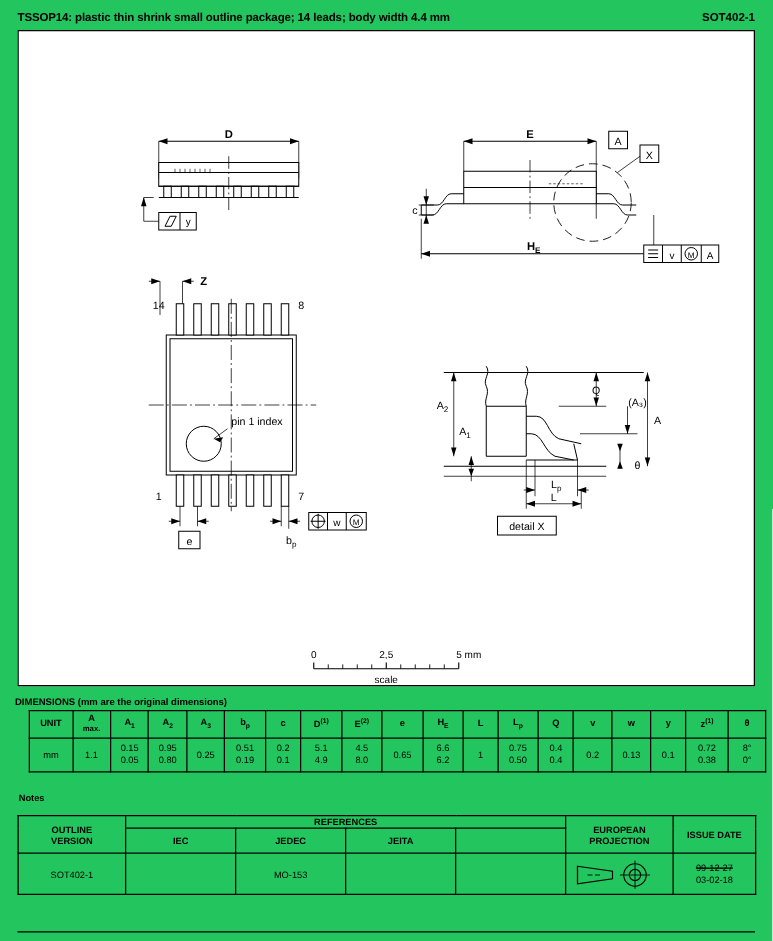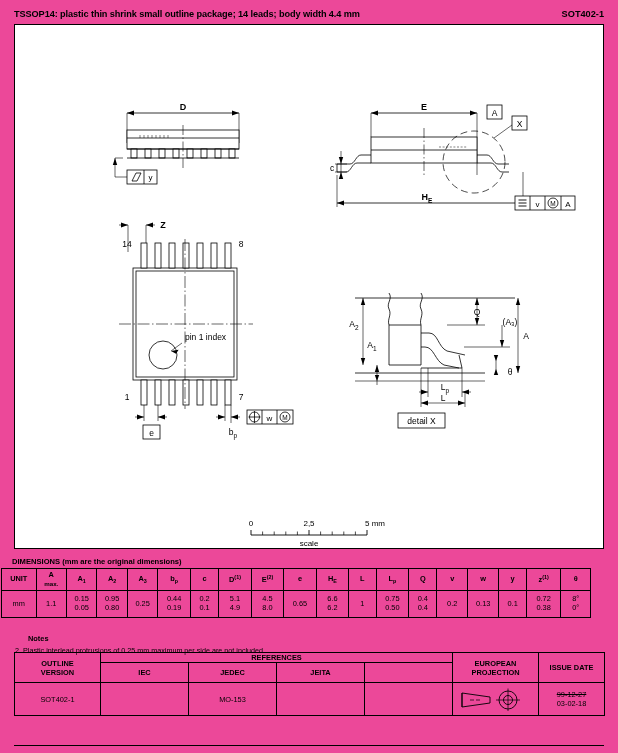--- a/index.html
+++ b/index.html
@@ -9,21 +9,21 @@
     background: #ffffff;
   }
   body {
     font-family: "Liberation Sans", sans-serif;
     color: #000000;
   }
   #page {
     position: relative;
     width: 618px;
     height: 753px;
-    background: #ec4899;
+    background: #22c55e;
     overflow: hidden;
   }
 
   
   #header-bar {
     position: absolute;
     left: 14px; top: 6px;
     width: 590px;
     height: 16px;
     display: flex;
@@ -57,21 +57,21 @@
   
   #dims-caption {
     position: absolute;
     left: 12px; top: 557px;
     font-size: 7.6px;
     font-weight: bold;
     white-space: nowrap;
   }
   #dims-table {
     position: absolute;
-    left: 1px; top: 568px;
+    left: 23px; top: 568px;
     width: 590px;
     border-collapse: collapse;
     table-layout: fixed;
     border-radius: 24px;
   }
   #dims-table th, #dims-table td {
     border: 1px solid #000;
     text-align: center;
     vertical-align: middle;
     font-size: 7.4px;
@@ -88,21 +88,20 @@
   
   #notes-block {
     position: absolute;
     left: 15px; top: 634px;
     width: 590px;
   }
   #notes-title {
     font-size: 7.4px;
     font-weight: bold;
     margin-bottom: 3px;
-    margin-left: 13px;
   }
   .note-line {
     font-size: 7.2px;
     margin-bottom: 2.5px;
     white-space: nowrap;
   }
 
   
   #footer-table {
     position: absolute;
@@ -499,21 +498,21 @@
             <span>0.05</span>
           </td>
         <td class="two-line">
             <span>0.95</span>
             <span>0.80</span>
           </td>
         <td class="two-line">
             <span>0.25</span>
           </td>
         <td class="two-line">
-            <span>0.44</span>
+            <span>0.51</span>
             <span>0.19</span>
           </td>
         <td class="two-line">
             <span>0.2</span>
             <span>0.1</span>
           </td>
         <td class="two-line">
             <span>5.1</span>
             <span>4.9</span>
           </td>
@@ -555,21 +554,20 @@
         <td class="two-line">
             <span>8°</span>
             <span>0°</span>
           </td>
       </tr>
     </tbody>
   </table>
 
   <div id="notes-block">
     <div id="notes-title">Notes</div>
-    <div class="note-line">2. Plastic interlead protrusions of 0.25 mm maximum per side are not included.</div>
   </div>
 
   <table id="footer-table">
     <colgroup>
       <col style="width:86px">
         <col style="width:88px">
         <col style="width:88px">
       <col style="width:88px">
         <col style="width:88px">
         <col style="width:86px">

